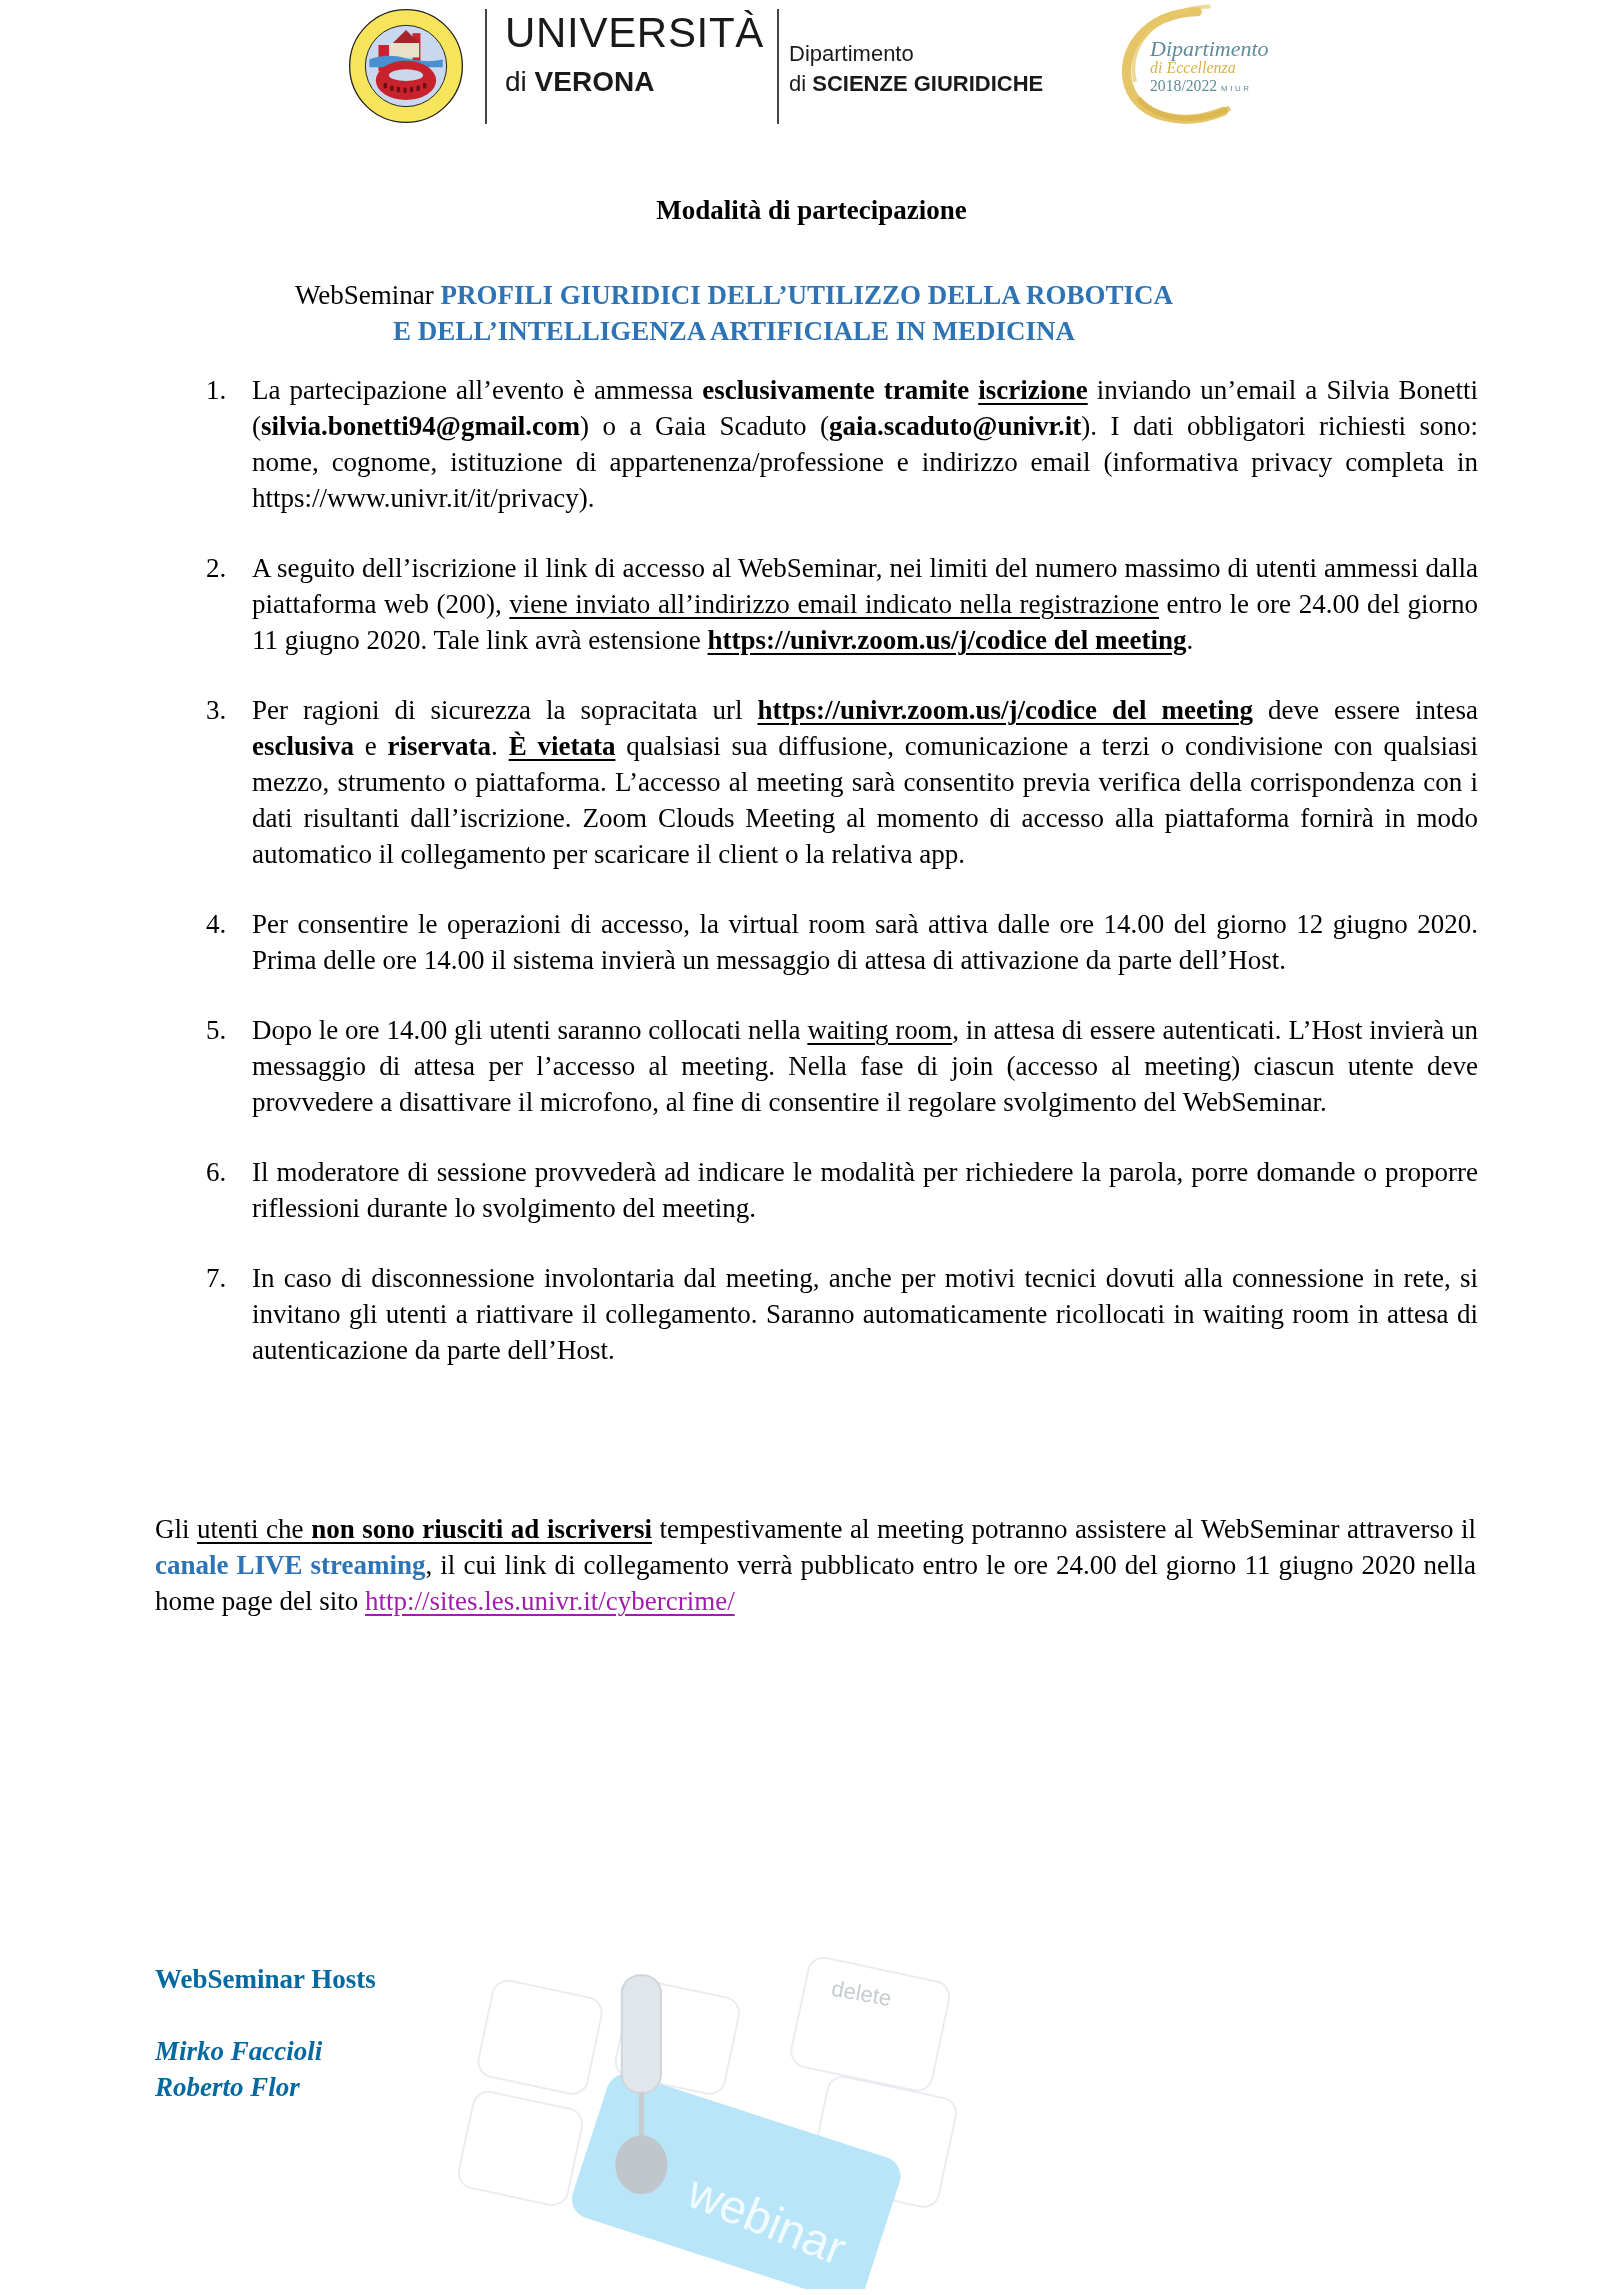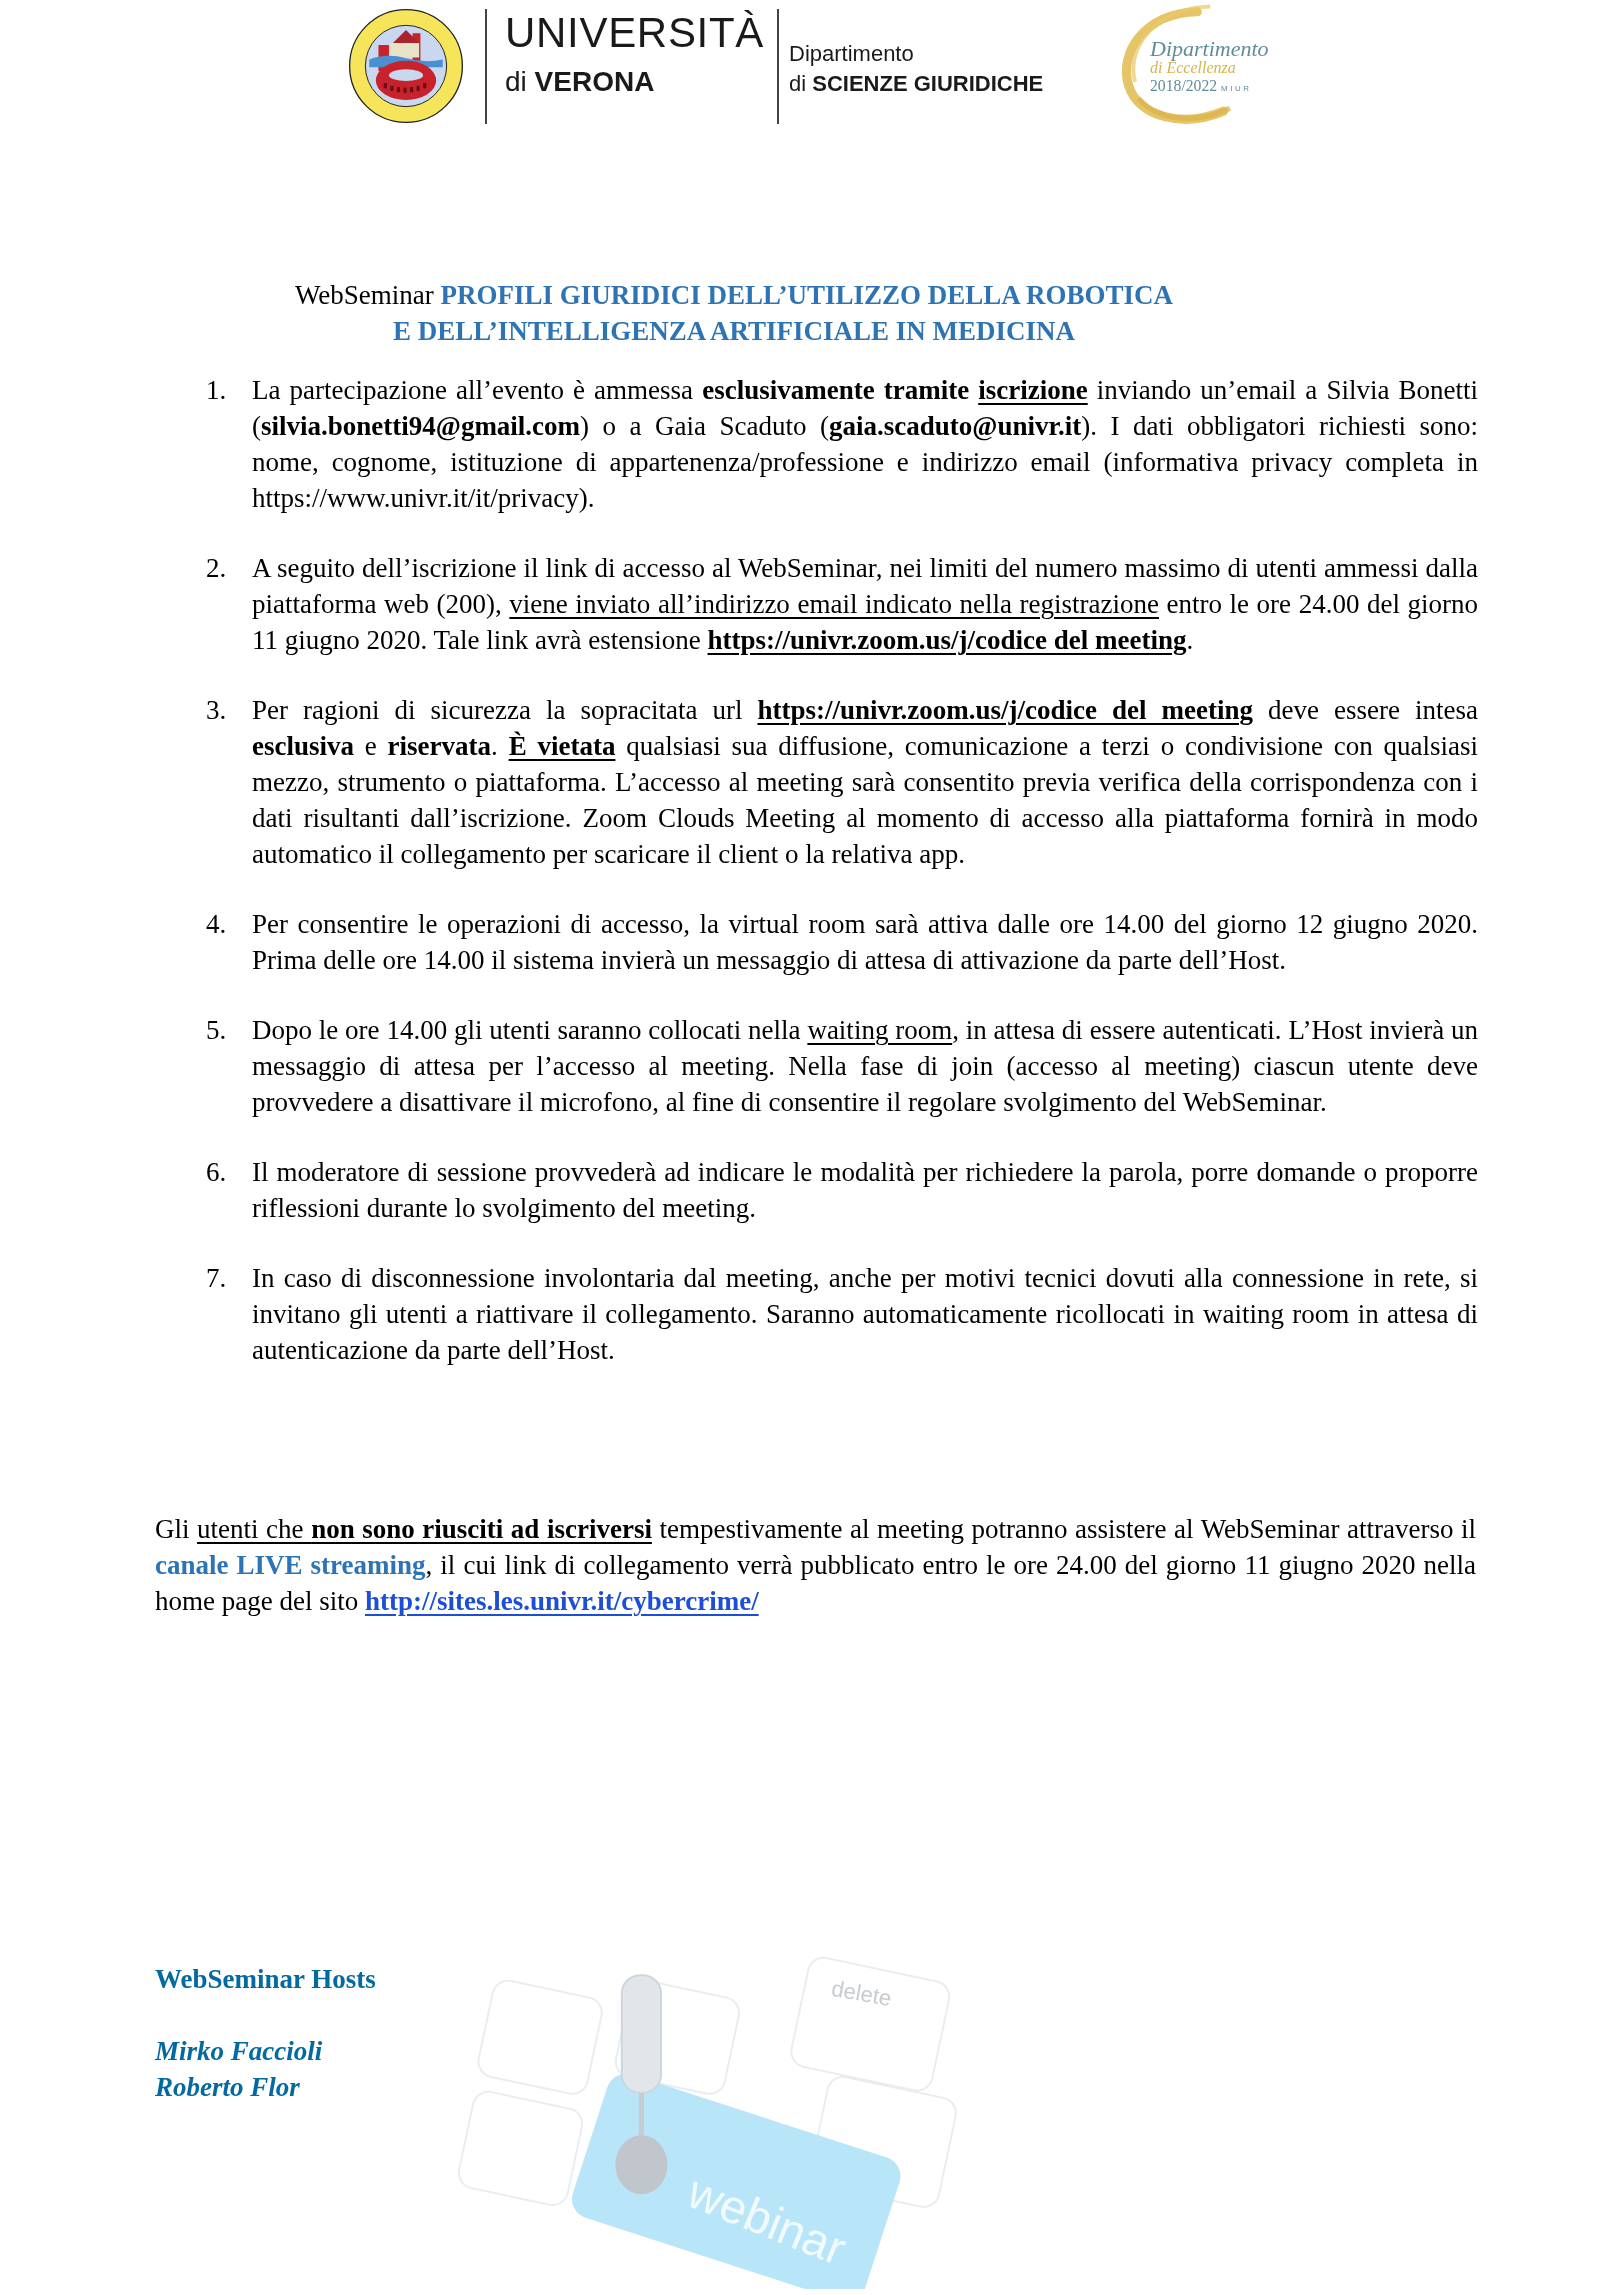--- a/index.html
+++ b/index.html
@@ -27,21 +27,21 @@
   .subtitle .ws { color:#000; font-weight:400; }
   .subtitle .blue { color:#2e74b5; font-weight:700; }
 
   
   .list { position:absolute; left:206px; top:372px; width:1272px; font-size:27px; line-height:36px; }
   .item { position:relative; padding-left:46px; text-align:justify; margin-bottom:34px; }
   .item .num { position:absolute; left:0; top:0; }
   .u { text-decoration:underline; text-decoration-thickness:2px; text-underline-offset:3.9px; }
   .b { font-weight:700; }
   .blue-bold { color:#2e74b5; font-weight:700; }
-  .link { color:#1d4ed8; font-weight:700; text-decoration:underline; text-decoration-thickness:2px; text-underline-offset:3.9px; }
+  .link { color:#a21caf; font-weight:400; text-decoration:underline; text-decoration-thickness:2px; text-underline-offset:3.9px; }
 
   .final { position:absolute; left:155px; top:1511px; width:1321px; font-size:27px; line-height:36px; text-align:justify; }
 
   
   .footer-img { position:absolute; left:347px; top:1949px; width:615px; height:340px; opacity:0.55; }
   .hosts { position:absolute; left:155px; top:1961px; color:#0369a1; font-size:27px; line-height:36px; }
   .hosts .h { font-weight:700; display:block; }
   .hosts .n { font-weight:700; font-style:italic; display:block; }
   .hosts .gap { display:block; height:36px; }
 </style>
@@ -91,20 +91,21 @@
         <div style="font-size:22px;color:#5f8c9a">Dipartimento</div>
         <div style="font-size:16px;color:#d7b44a">di Eccellenza</div>
         <div style="font-size:15.7px;color:#5f8c9a;font-style:normal;margin-top:2px;">
           <span>2018/2022</span>
           <span style="font-family:'Liberation Sans',sans-serif;font-size:7.9px;letter-spacing:2.6px;">MIUR</span>
         </div>
       </div>
     </div>
   </div>
 
+  <div class="title">Modalità di partecipazione</div>
 
   <div class="subtitle">
     <span class="ws">WebSeminar</span>
     <span class="blue">PROFILI GIURIDICI DELL’UTILIZZO DELLA ROBOTICA</span><br>
     <span class="blue">E DELL’INTELLIGENZA ARTIFICIALE IN MEDICINA</span>
   </div>
 
   <div class="list">
     <div class="item">
       <span class="num">1.</span>

